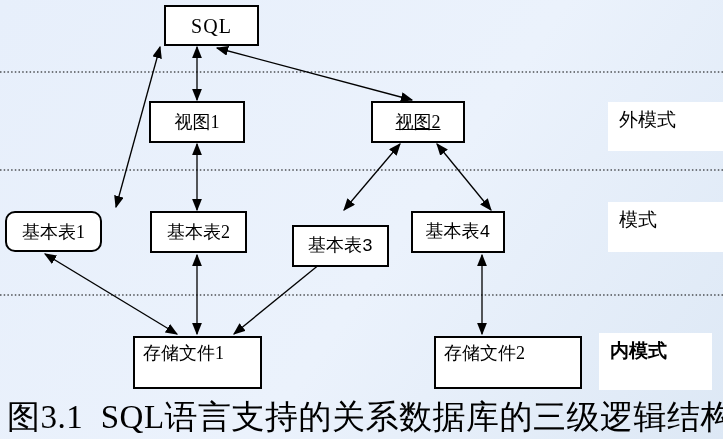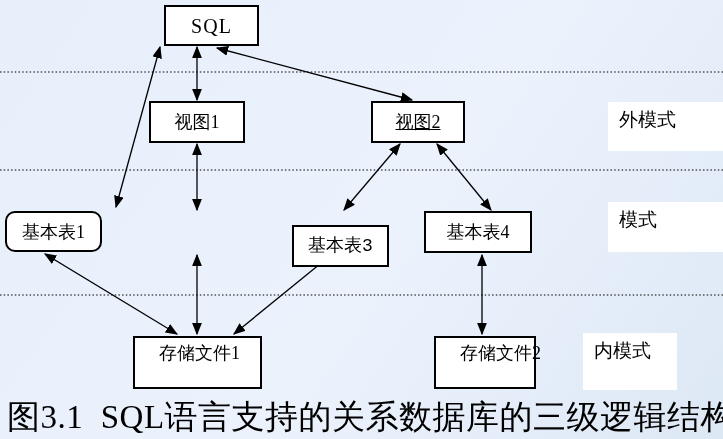--- a/index.html
+++ b/index.html
@@ -28,21 +28,21 @@
     align-items: center;
     justify-content: center;
     font-size: 18px;
     line-height: 1;
     white-space: nowrap;
   }
   .node.sql { font-size: 20px; letter-spacing: 1px; }
   .node.file {
     align-items: flex-start;
     justify-content: flex-start;
-    padding: 6px 0 0 24px;
+    padding: 6px 0 0 8px;
     text-align: center;
   }
   .layer-label {
     position: absolute;
     background: #ffffff;
     box-sizing: border-box;
     padding: 7px 16px 0 11px;
     font-size: 19px;
     line-height: 1.2;
     white-space: nowrap;
@@ -81,24 +81,25 @@
     <line x1="45" y1="254" x2="177" y2="334" stroke="#000" stroke-width="1.3" marker-start="url(#ah)" marker-end="url(#ah)"></line>
     <line x1="197" y1="255" x2="197" y2="334" stroke="#000" stroke-width="1.3" marker-start="url(#ah)" marker-end="url(#ah)"></line>
     <line x1="331" y1="255" x2="234" y2="334" stroke="#000" stroke-width="1.3" marker-start="url(#ah)" marker-end="url(#ah)"></line>
     <line x1="482" y1="255" x2="482" y2="334" stroke="#000" stroke-width="1.3" marker-start="url(#ah)" marker-end="url(#ah)"></line>
   </svg>
 
   <div class="node sql" style="left:149px; top:5px;   width:95px; height:41px;margin-left:15px;">SQL</div>
   <div class="node" style="left:149px; top:101px; width:96px; height:42px;">视图1</div>
   <div class="node" style="left:371px; top:101px; width:94px; height:42px;text-decoration:underline;">视图2</div>
   <div class="node" style="left:5px;   top:211px; width:97px; height:41px;border-radius:10px;">基本表1</div>
+  <div class="node" style="left:150px; top:211px; width:97px; height:42px;">基本表2</div>
   <div class="node" style="left:292px; top:225px; width:97px; height:42px;font-family:Liberation Mono, monospace;">基本表3</div>
-  <div class="node" style="left:424px; top:211px; width:108px; height:42px;">基本表4</div>
+  <div class="node" style="left:411px; top:211px; width:94px; height:42px;font-family:Liberation Mono, monospace;">基本表4</div>
   <div class="node file" style="left:133px; top:336px; width:129px; height:53px;">存储文件1</div>
-  <div class="node file" style="left:434px; top:336px; width:102px; height:53px;">存储文件2</div>
+  <div class="node file" style="left:434px; top:336px; width:148px; height:53px;">存储文件2</div>
 
   <div class="layer-label" style="left:608px; top:102px; width:115px; height:49px;">外模式</div>
   <div class="layer-label" style="left:608px; top:202px; width:118px; height:50px;">模式</div>
-  <div class="layer-label" style="left:583px; top:333px; width:94px;  height:57px;">内模式</div>
+  <div class="layer-label" style="left:599px; top:333px; width:113px;  height:57px;font-weight:bold;">内模式</div>
 
   <div class="caption">图3.1  SQL语言支持的关系数据库的三级逻辑结构</div>
 
 </div>
 
 </body></html>

